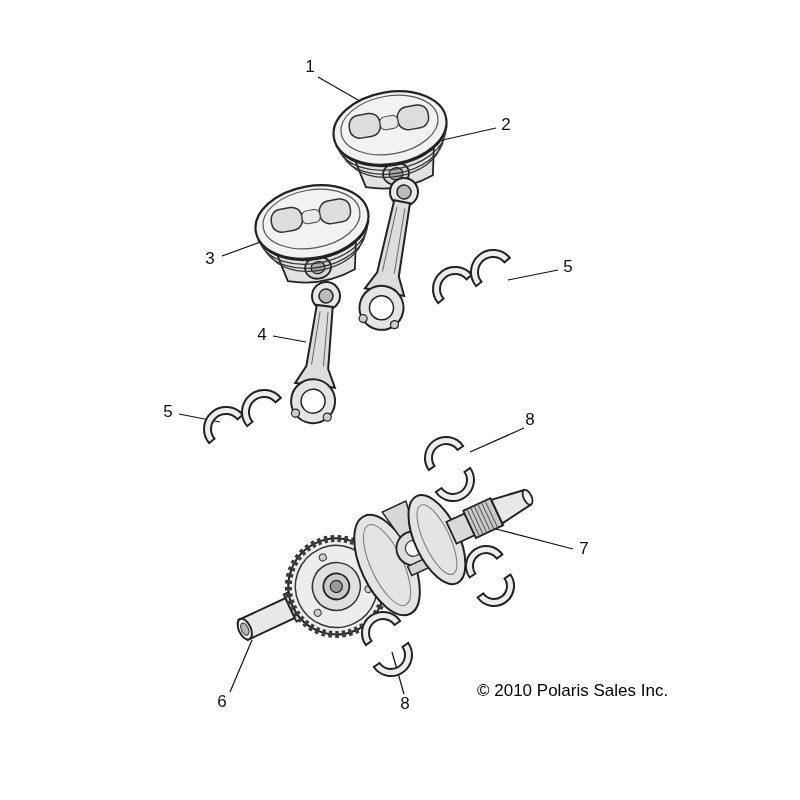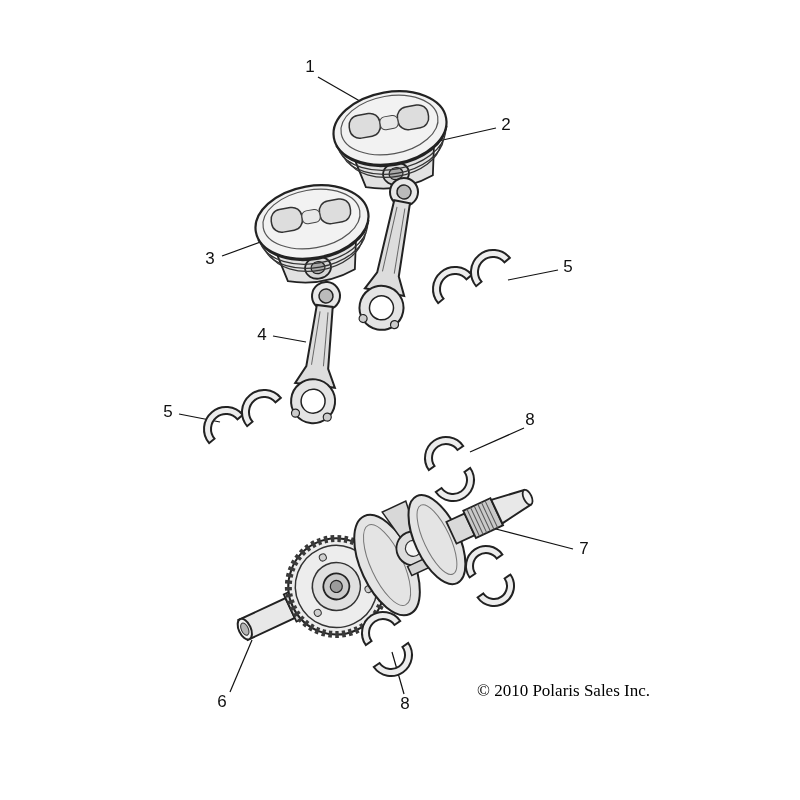--- a/index.html
+++ b/index.html
@@ -16,21 +16,21 @@
     font-size:17px;
     color:#111;
     font-family:"Liberation Sans", sans-serif;
     user-select:none;
   }
   .copyright{
     position:absolute;
     left:477px;top:681px;
     font-size:17px;
     color:#000;
-    font-family:Liberation Serif, serif;
+    font-family:Liberation Sans, sans-serif;
   }
   svg{position:absolute;left:0;top:0;}
 </style>
 </head>
 <body>
 
 <div id="page">
 
   <svg width="800" height="800" viewBox="0 0 800 800">
 

